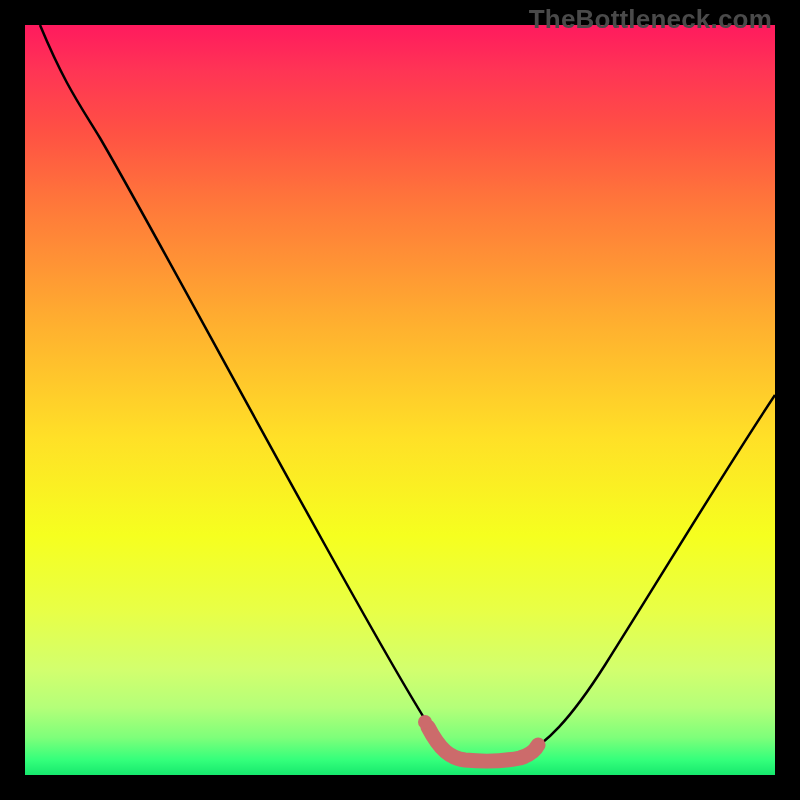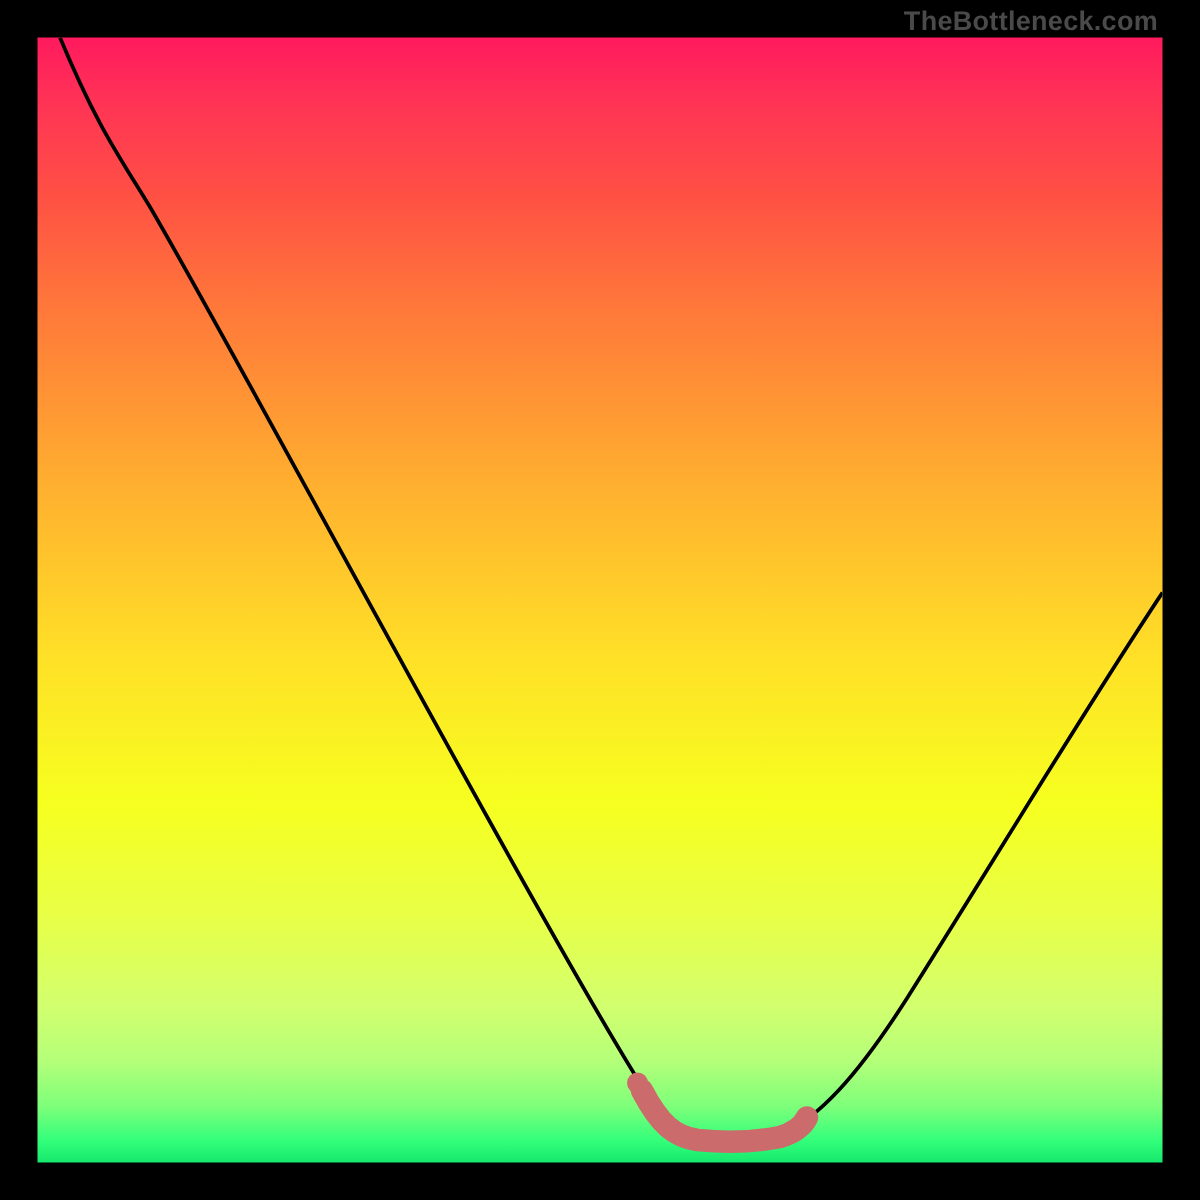--- a/index.html
+++ b/index.html
@@ -40,21 +40,21 @@
       #7eff7a 95%,
       #34ff7b 98%,
       #16e86d 100%
     );
   }
   .attribution {
     position: absolute;
     top: 4px;
     right: 28px;
     font-family: Arial, Helvetica, sans-serif;
-    font-size: 18px;
+    font-size: 26px;
     font-weight: 600;
     color: #4a4a4a;
     letter-spacing: 0.2px;
   }
   svg.curve {
     position: absolute;
     left: 0;
     top: 0;
     width: 750px;
     height: 750px;

